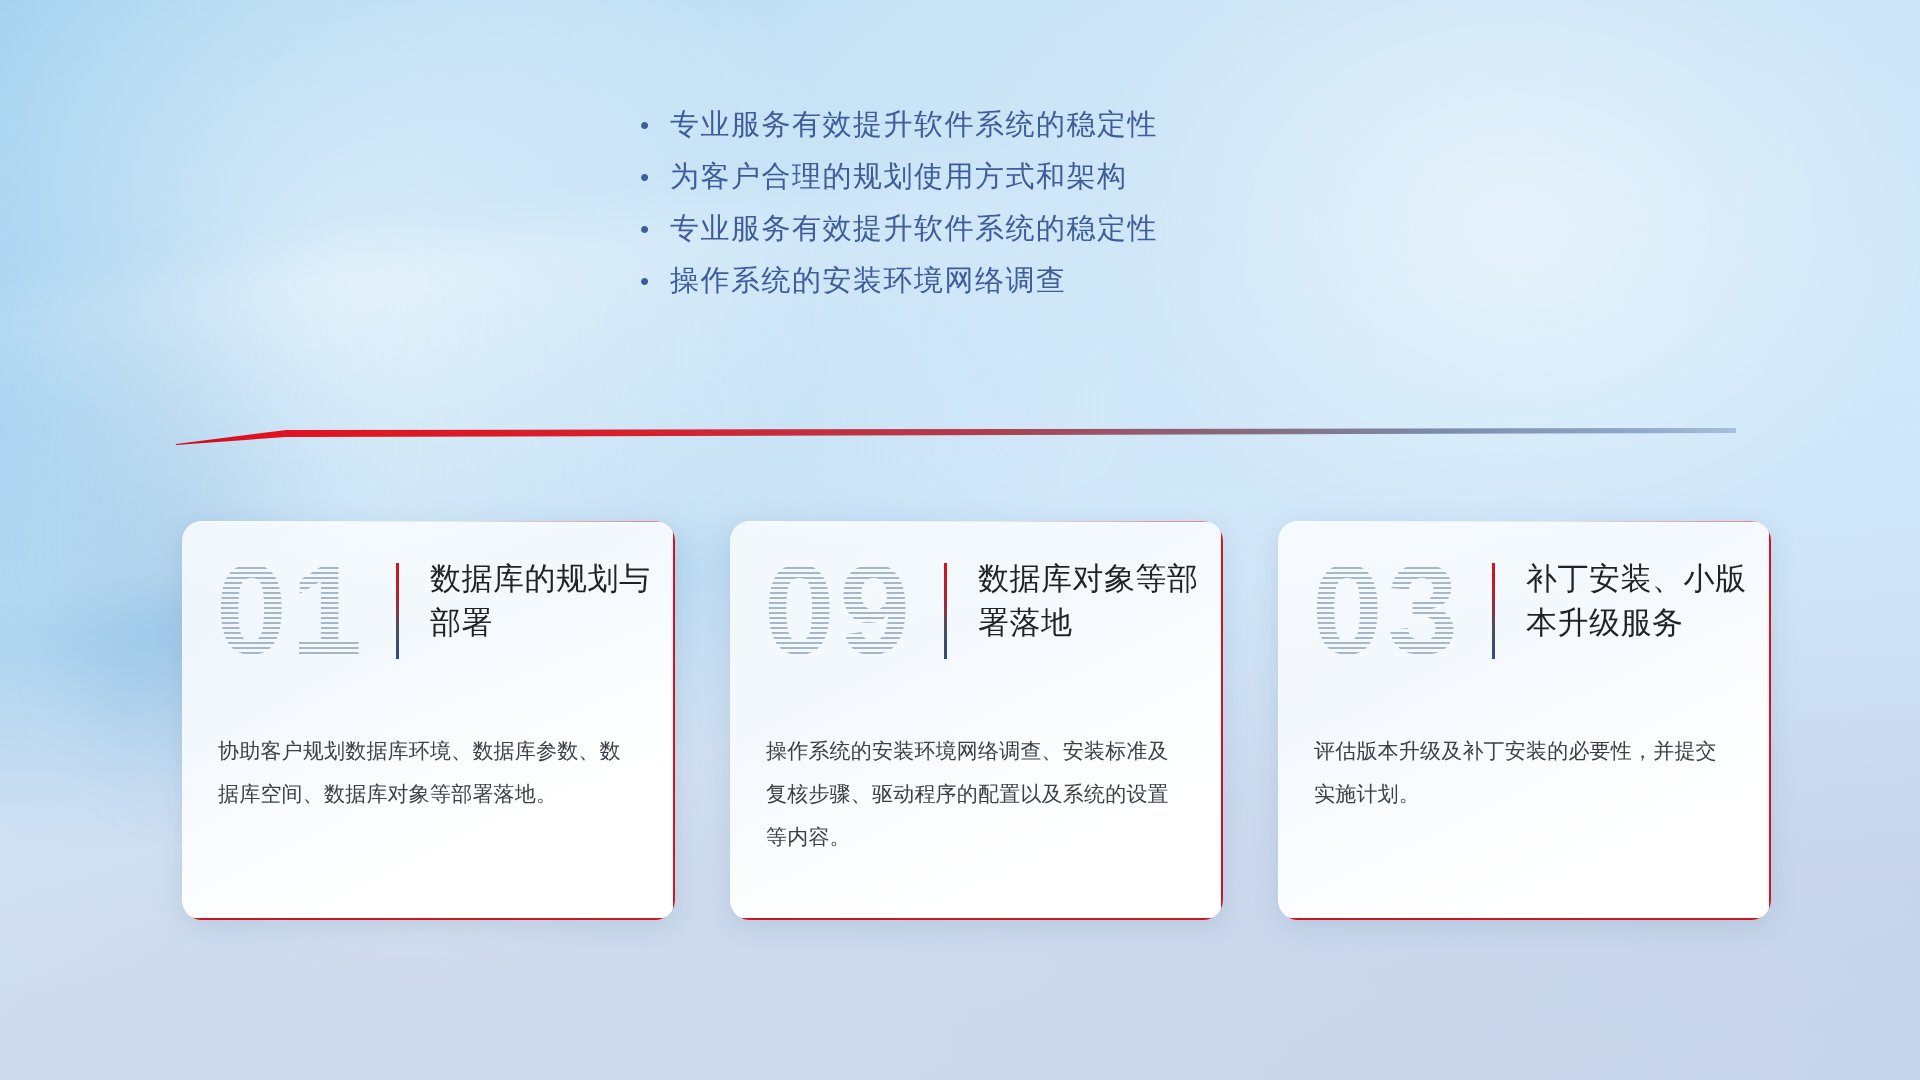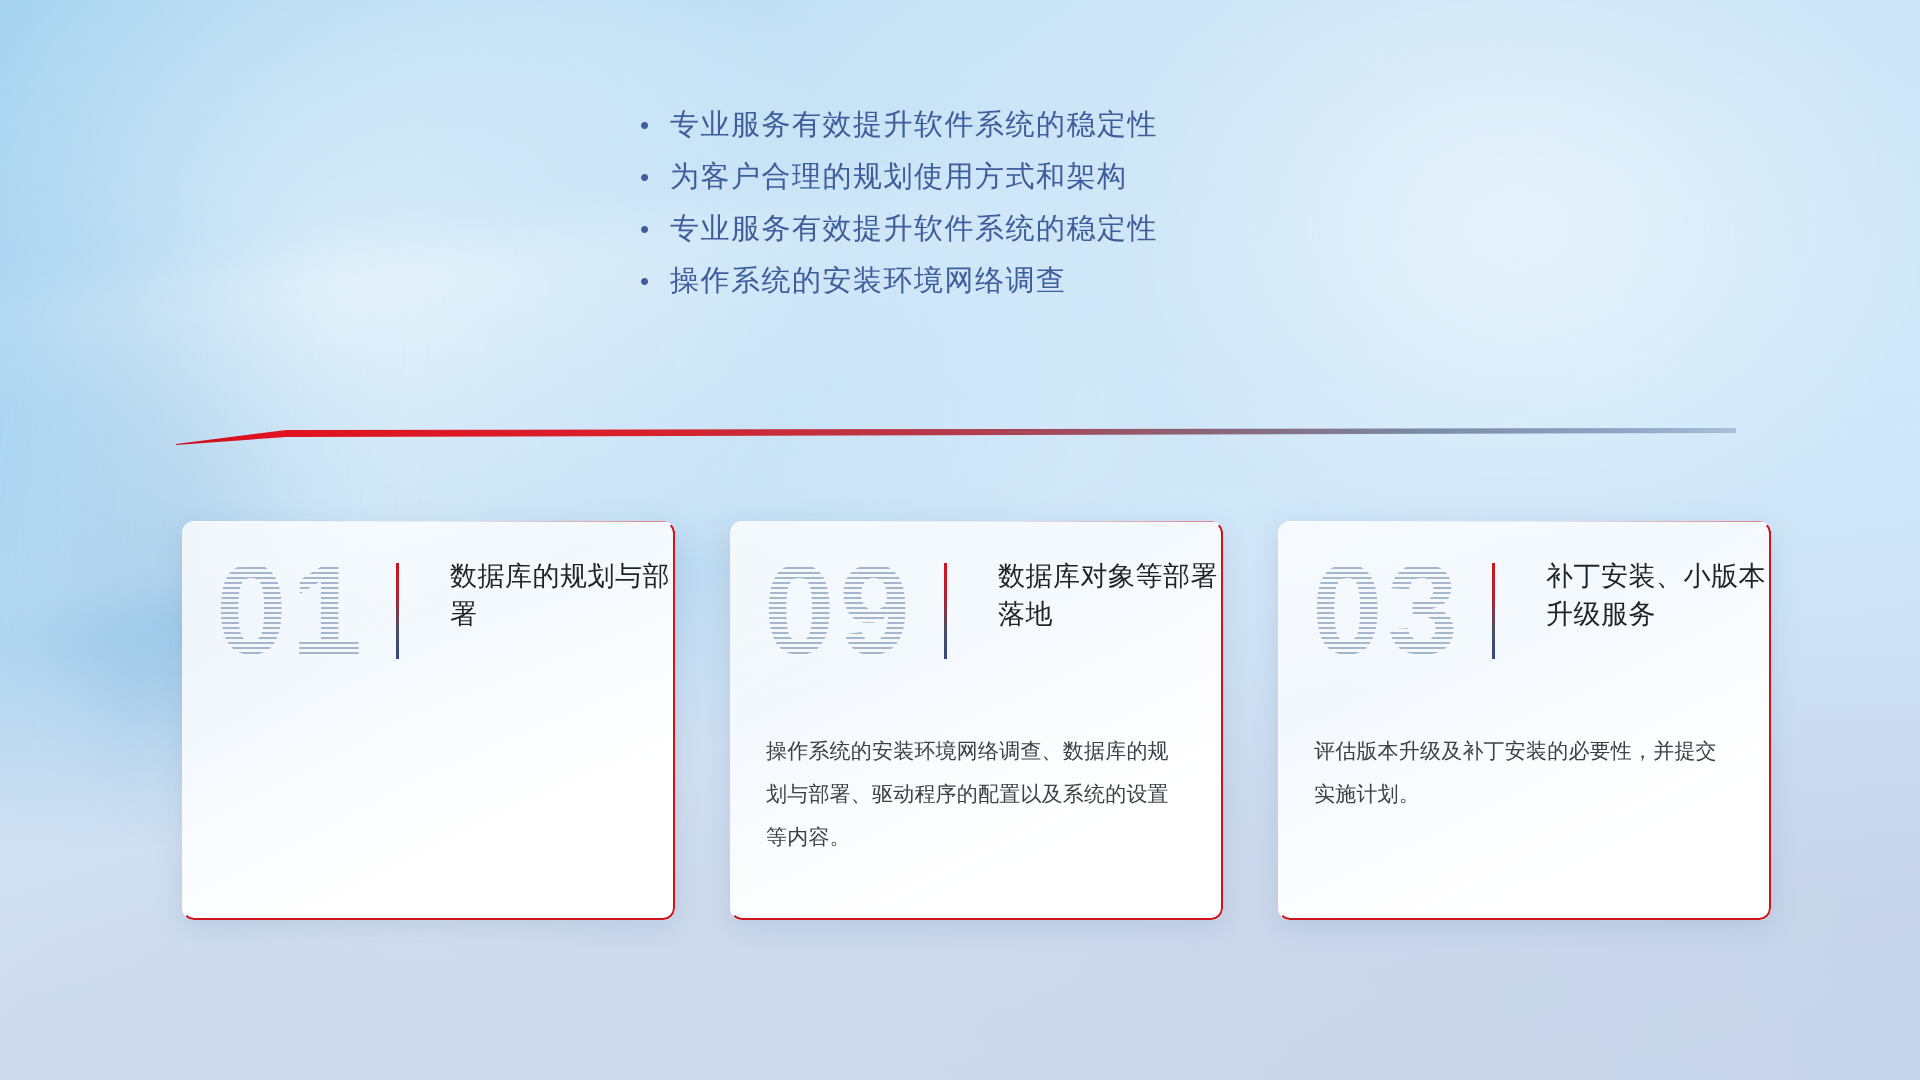--- a/index.html
+++ b/index.html
@@ -77,21 +77,21 @@
 
   
   #cards{
     position:absolute; left:182px; top:521px;
     width:1590px; height:399px;
     display:flex; gap:55px;
   }
   .card{
     position:relative;
     width:493px; height:399px;
-    border-radius:12px;
+    border-radius:20px;
     background:linear-gradient(155deg, rgba(255,255,255,.80) 0%, rgba(246,250,254,.94) 34%, rgba(255,255,255,.99) 72%, rgba(255,255,255,1) 100%);
     box-shadow:0 6px 26px rgba(86,120,160,.18);
     overflow:hidden;
   }
   
   .card-accent{
     position:absolute; inset:0;
     border-radius:12px;
     border-right:2.5px solid #d0141e;
     border-bottom:2.5px solid #d0141e;
@@ -145,24 +145,23 @@
   }
 
   .card-rule{
     position:absolute; left:214px; top:42px;
     width:3px; height:96px;
     background:linear-gradient(180deg,#d0141e 0%, #b6202f 34%, #4a4f63 68%, #33497e 100%);
   }
   .card-title{
     position:absolute; left:248px; top:36px;
     width:228px;
-    font-size:27px; line-height:1.42;
+    font-size:31px; line-height:1.42;
     color:#1f2328;
     letter-spacing:.5px;
-    margin-left:20px;
   }
   .card-body{
     position:absolute; left:36px; top:208px;
     width:420px;
     font-size:21px; line-height:2.05;
     color:#3c4147;
     letter-spacing:.2px;
   }
 </style>
 </head>
@@ -218,31 +217,32 @@
 <div id="cards">
 
   <div class="card">
     <div class="card-topline"></div>
     <div class="card-accent"></div>
     <div class="card-head">
       <div class="card-num">01</div>
       <div class="card-rule"></div>
       <div class="card-title">数据库的规划与部署</div>
     </div>
+    <div class="card-body">协助客户规划数据库环境、数据库参数、数据库空间、数据库对象等部署落地。</div>
   </div>
 
   <div class="card">
     <div class="card-topline"></div>
     <div class="card-accent"></div>
     <div class="card-head">
       <div class="card-num">09</div>
       <div class="card-rule"></div>
       <div class="card-title">数据库对象等部署落地</div>
     </div>
-    <div class="card-body">操作系统的安装环境网络调查、数据库的规划与部署、驱动程序的配置以及系统的设置等内容。</div>
+    <div class="card-body">操作系统的安装环境网络调查、安装标准及复核步骤、驱动程序的配置以及系统的设置等内容。</div>
   </div>
 
   <div class="card">
     <div class="card-topline"></div>
     <div class="card-accent"></div>
     <div class="card-head">
       <div class="card-num">03</div>
       <div class="card-rule"></div>
       <div class="card-title">补丁安装、小版本升级服务</div>
     </div>

